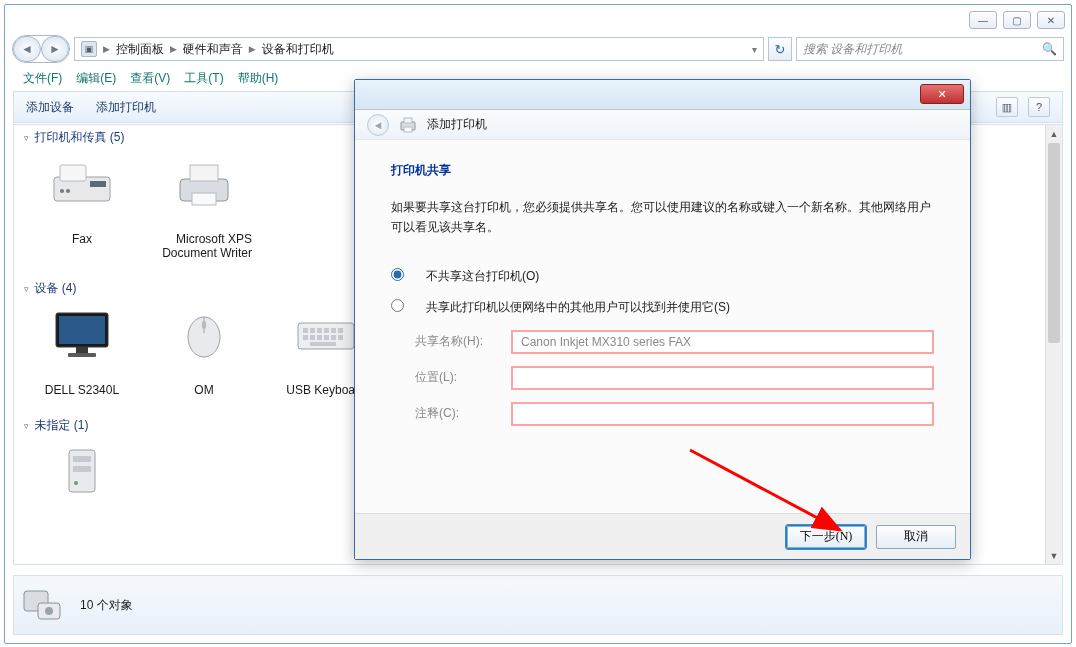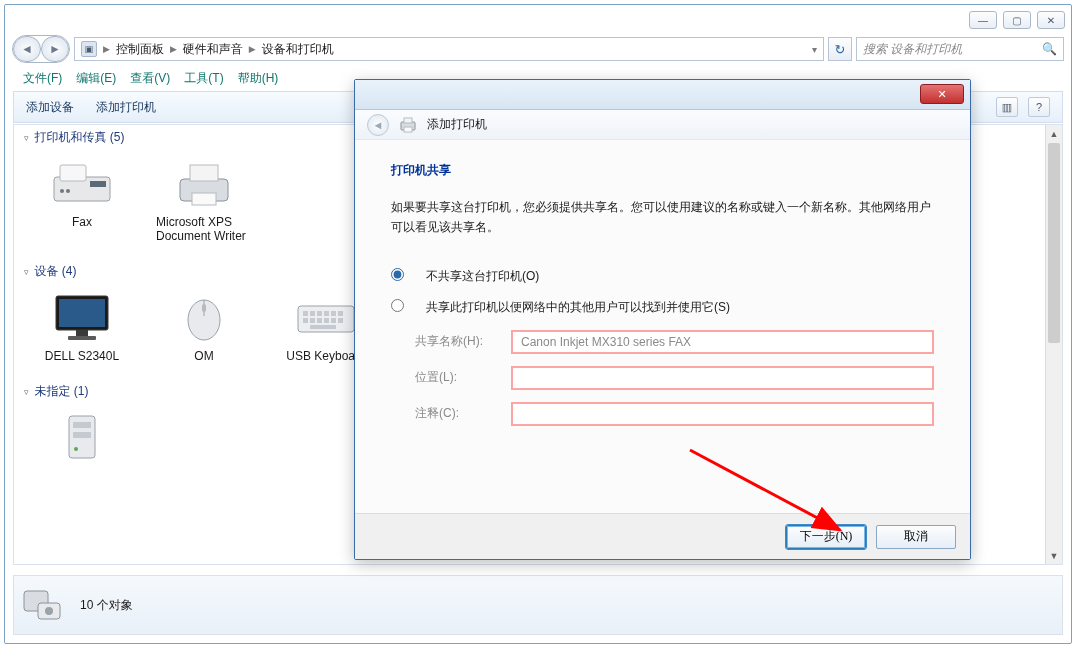--- a/index.html
+++ b/index.html
@@ -14,42 +14,42 @@
 
 
 .nav-row { position:absolute; left:7px; top:30px; right:7px; height:28px; display:flex; align-items:center; gap:4px; }
 .nav-back, .nav-fwd { width:28px; height:26px; border:1px solid #a9b7c9; border-radius:13px; background:radial-gradient(#fefefe,#d7e2ee); display:inline-flex; align-items:center; justify-content:center; color:#6b7a8b; font-size:12px; }
 .nav-pair { display:flex; border:1px solid #a9b7c9; border-radius:14px; overflow:hidden; }
 .address-bar { flex:1; height:24px; border:1px solid #b7c5d6; background:#fff; display:flex; align-items:center; padding:0 6px; font-size:12px; color:#1a1a1a; gap:6px; }
 .address-bar .crumb { display:flex; align-items:center; gap:5px;text-align:center; }
 .address-bar .sep { color:#7a7a7a; font-size:9px; }
 .addr-icon { width:16px; height:16px; background:#dbe6f2; border:1px solid #a9b7c9; border-radius:2px; display:flex; align-items:center; justify-content:center; font-size:9px; color:#4a5a6a; }
 .refresh-btn { width:24px; height:24px; border:1px solid #b7c5d6; background:linear-gradient(#fdfdfe,#e8eef6); display:flex; align-items:center; justify-content:center; color:#2a6aa8; font-size:13px; }
-.search-box { width:208px; height:24px; border:1px solid #b7c5d6; background:#fff; display:flex; align-items:center; padding:0 6px; font-size:12px; color:#8a8a8a; font-style:italic; justify-content:space-between; }
+.search-box { width:268px; height:24px; border:1px solid #b7c5d6; background:#fff; display:flex; align-items:center; padding:0 6px; font-size:12px; color:#8a8a8a; font-style:italic; justify-content:space-between; }
 .search-box .mag { color:#3a6aa8; font-style:normal; }
 
 
 .menu-bar { position:absolute; left:10px; top:62px; right:10px; height:22px; display:flex; gap:14px; font-size:12px; color:#0f766e; align-items:center; padding-left:8px; }
 .menu-bar span { cursor:default; }
 
 
 .toolbar { position:absolute; left:8px; top:86px; right:8px; height:32px; background:linear-gradient(#f7fbff,#e6eff9); border:1px solid #d3dfec; display:flex; align-items:center; padding:0 12px; gap:22px; font-size:12px; color:#17365d; }
 .toolbar-right { margin-left:auto; display:flex; gap:10px; align-items:center; }
 .tb-icon { width:22px; height:20px; border:1px solid #bccad9; background:linear-gradient(#fefefe,#e8eef6); border-radius:2px; display:flex; align-items:center; justify-content:center; font-size:11px; color:#4a5a6a; }
 
 
 .content { position:absolute; left:8px; top:119px; right:8px; bottom:78px; background:#fff; border:1px solid #d9e2ec; overflow:hidden; }
 .scrollbar-v { position:absolute; right:0; top:0; bottom:0; width:17px; background:#f0f0f0; border-left:1px solid #dcdcdc; }
 .scroll-thumb { position:absolute; left:2px; right:2px; top:18px; height:200px; background:#cdcdcd; border-radius:2px; }
 .scroll-arrow { position:absolute; left:0; right:0; height:17px; display:flex; align-items:center; justify-content:center; font-size:9px; color:#606060; }
 
 .group-header { display:flex; align-items:center; gap:6px; padding:4px 10px; font-size:12px; color:#1f3b7b; cursor:default; }
 .group-header .tri { font-size:9px; color:#5a6a7a; }
 .group-body { display:flex; flex-wrap:wrap; padding:6px 8px 16px 20px; gap:14px 26px; }
-.device { width:96px; display:flex; flex-direction:column; align-items:center; text-align:left; font-size:12px; color:#1a1a1a; gap:3px; }
+.device { width:96px; display:flex; flex-direction:column; align-items:center; text-align:right; font-size:12px; color:#1a1a1a; gap:20px; }
 .dev-icon { width:72px; height:56px; display:flex; align-items:center; justify-content:center; }
 
 
 .status-bar { position:absolute; left:8px; right:8px; bottom:8px; height:60px; border:1px solid #d9e2ec; background:linear-gradient(#f5f9fd,#e9f0f8); display:flex; align-items:center; padding:6px 4px; gap:14px; font-size:12px; color:#1a1a1a; }
 .status-icon { width:48px; height:48px; display:flex; align-items:center; justify-content:center; }
 
 
 .dialog { position:absolute; left:354px; top:79px; width:617px; height:481px; border:1px solid #3a6aa8; border-radius:2px; background:#fbfbfb; box-shadow:0 4px 16px rgba(0,0,0,0.25); display:flex; flex-direction:column; }
 .dlg-titlebar { height:30px; background:linear-gradient(#eaf3fb,#d7e5f3); border-bottom:1px solid #b7c5d6; position:relative; }
 .dlg-close { position:absolute; right:6px; top:4px; width:44px; height:20px; background:linear-gradient(#e57373,#c23030); border:1px solid #8a1f1f; border-radius:3px; color:#fff; display:flex; align-items:center; justify-content:center; font-size:11px; cursor:pointer; }

